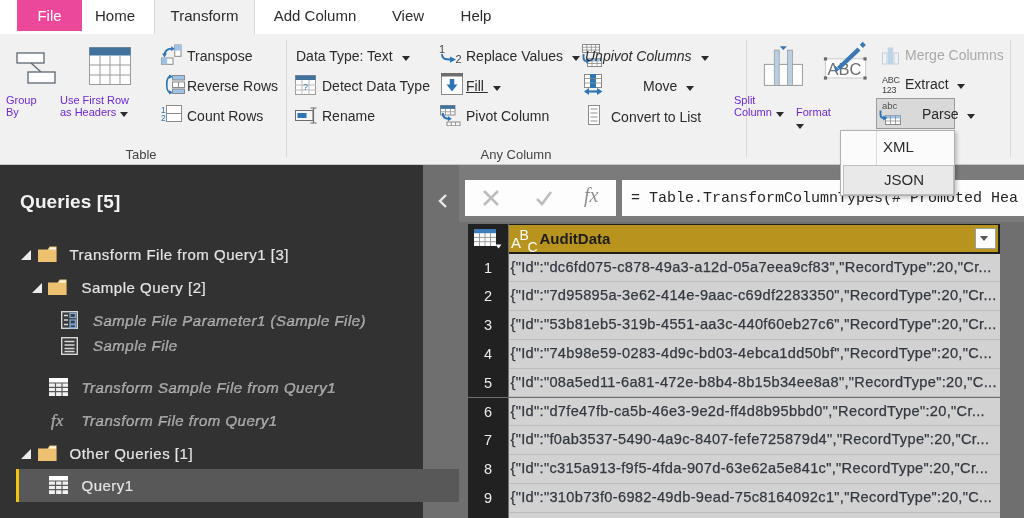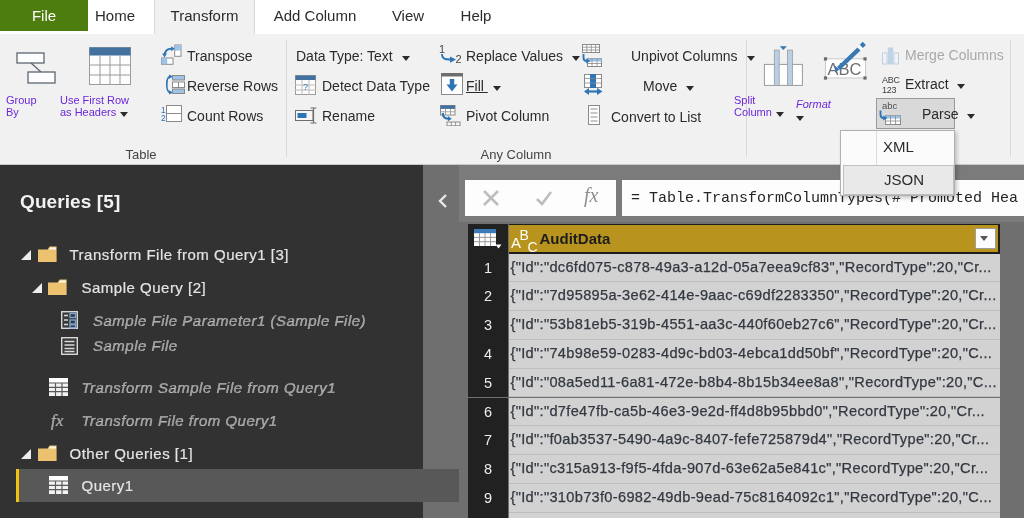--- a/index.html
+++ b/index.html
@@ -34,21 +34,21 @@
             font-size:14.6px;letter-spacing:0.32px;white-space:nowrap;overflow:hidden;padding-left:2px;box-sizing:border-box;
             border-bottom:1px solid #bdbdbd;}
   
   #dd{position:absolute;left:840px;top:130px;width:115px;height:66px;background:#fbfbfb;
       border:1px solid #b0b0b0;box-sizing:border-box;box-shadow:2px 2px 4px rgba(0,0,0,0.22);}
 </style>
 </head>
 <body>
 <div id="app">
 
-  <div class="tab" style="left:0;width:88px;background:#4d7c0f;color:#fff;">File</div>
+  <div class="tab" style="left:17px;width:65px;background:#ec4899;color:#fff;">File</div>
   <div class="tab" style="left:76px;width:78px;">Home</div>
   <div class="abs" style="left:154px;top:0;width:101px;height:34px;background:#f1f1f1;
        border-left:1px solid #d8d8d8;border-right:1px solid #d8d8d8;box-sizing:border-box;"></div>
   <div class="tab" style="left:262px;width:106px;">Add Column</div>
   <div class="tab" style="left:154px;width:101px;">Transform</div>
   <div class="tab" style="left:379px;width:58px;">View</div>
   <div class="tab" style="left:447px;width:58px;">Help</div>
 
   <div id="ribbon">
     <div class="vsep" style="left:286px;"></div>
@@ -146,21 +146,21 @@
 
     <svg class="abs" style="left:582px;top:10px;" width="20" height="23" viewBox="0 0 20 23">
       <rect x="0.5" y="0.5" width="17" height="8" fill="#fff" stroke="#8a8a8a"></rect>
       <path d="M0 3.2 H17.5 M0 6 H17.5 M4.8 0 V9 M9.3 0 V9 M13.6 0 V9" stroke="#8a8a8a" stroke-width="0.8"></path>
       <rect x="5.5" y="14.5" width="14" height="8" fill="#fff" stroke="#8a8a8a"></rect>
       <rect x="5.5" y="14.5" width="14" height="3" fill="#9dc3e6"></rect>
       <path d="M5.5 19.5 H19.5 M10 14.5 V22.5 M15 14.5 V22.5" stroke="#8a8a8a" stroke-width="0.8"></path>
       <path d="M1.5 10 L1.5 13.5 C1.5 16 2.5 17 4.5 17" stroke="#2e75b6" stroke-width="1.9" fill="none"></path>
       <path d="M4.2 14.4 L8.5 17 L4.2 19.6 Z" fill="#2e75b6"></path>
     </svg>
-    <div class="rtxt" style="left:631px;top:11px;">Unpivot Columns <span class="caret"></span></div>
+    <div class="rtxt" style="left:585px;top:11px;font-style:italic;">Unpivot Columns <span class="caret"></span></div>
 
     <svg class="abs" style="left:584px;top:40px;" width="19" height="21" viewBox="0 0 19 21">
       <rect x="0.5" y="0.5" width="17" height="13" fill="#fff" stroke="#8a8a8a"></rect>
       <rect x="6" y="0" width="6" height="14" fill="#2e75b6"></rect>
       <path d="M0 4.5 H18 M0 9 H18" stroke="#8a8a8a" stroke-width="0.8"></path>
       <path d="M4 17.5 H14" stroke="#2e75b6" stroke-width="2.2"></path>
       <path d="M5 14 L0 17.5 L5 21 Z" fill="#2e75b6"></path>
       <path d="M13 14 L18.5 17.5 L13 21 Z" fill="#2e75b6"></path>
     </svg>
     <div class="rtxt" style="left:611px;top:41px;margin-left:32px;">Move <span class="caret"></span></div>
@@ -184,21 +184,21 @@
       <rect x="3.9" y="19.3" width="3.2" height="3.2" fill="#6a6a6a"></rect>
       <rect x="43.4" y="19.3" width="3.2" height="3.2" fill="#6a6a6a"></rect>
       <rect x="3.9" y="38.4" width="3.2" height="3.2" fill="#6a6a6a"></rect>
       <rect x="43.4" y="38.4" width="3.2" height="3.2" fill="#6a6a6a"></rect>
       <text x="7.5" y="36.5" font-size="16.5" fill="#6e6e6e" font-family="Liberation Sans">ABC</text>
       <path d="M18.5 30.5 L39.5 10.5" stroke="#3a78b5" stroke-width="4.4"></path>
       <path d="M39 11 L41.8 8.3" stroke="#ffffff" stroke-width="5.2"></path>
       <path d="M41.3 8.4 L44.3 5.4" stroke="#3a78b5" stroke-width="4.4"></path>
       <path d="M19.3 31.4 L15.2 34.8 L14.7 27.4 Z" fill="#3a78b5"></path>
     </svg>
-    <div class="bigtxt" style="left:796px;top:64px;width:100px;font-style:italic;">Format<br><span class="caret" style="margin-left:0;"></span></div>
+    <div class="bigtxt" style="left:796px;top:72px;width:100px;">Format<br><span class="caret" style="margin-left:0;"></span></div>
 
     <svg class="abs" style="left:882px;top:13px;" width="17" height="18" viewBox="0 0 17 18">
       <rect x="0.5" y="6" width="4.5" height="11" fill="#eef3f8" stroke="#c3cedb"></rect>
       <rect x="12" y="6" width="4.5" height="11" fill="#eef3f8" stroke="#c3cedb"></rect>
       <rect x="5.8" y="0.5" width="5.4" height="17" fill="#c0d4e8"></rect>
     </svg>
     <div class="rtxt dis" style="left:905px;top:10px;">Merge Columns</div>
 
     <svg class="abs" style="left:882px;top:41px;" width="21" height="19" viewBox="0 0 21 19">
       <text x="0" y="8" font-size="9" letter-spacing="-0.3" fill="#3f3f3f" font-family="Liberation Sans">ABC</text>

